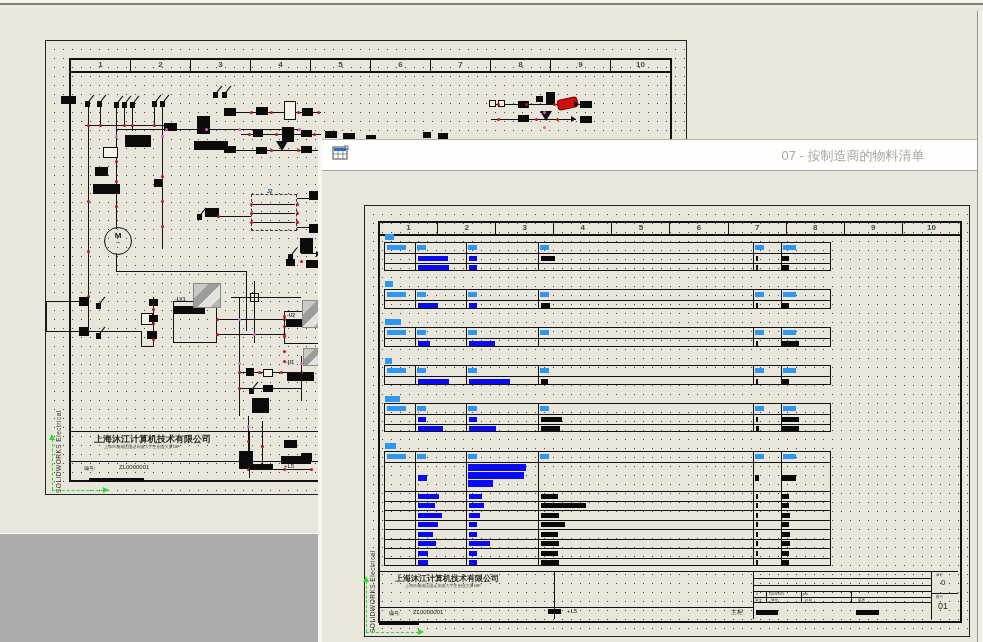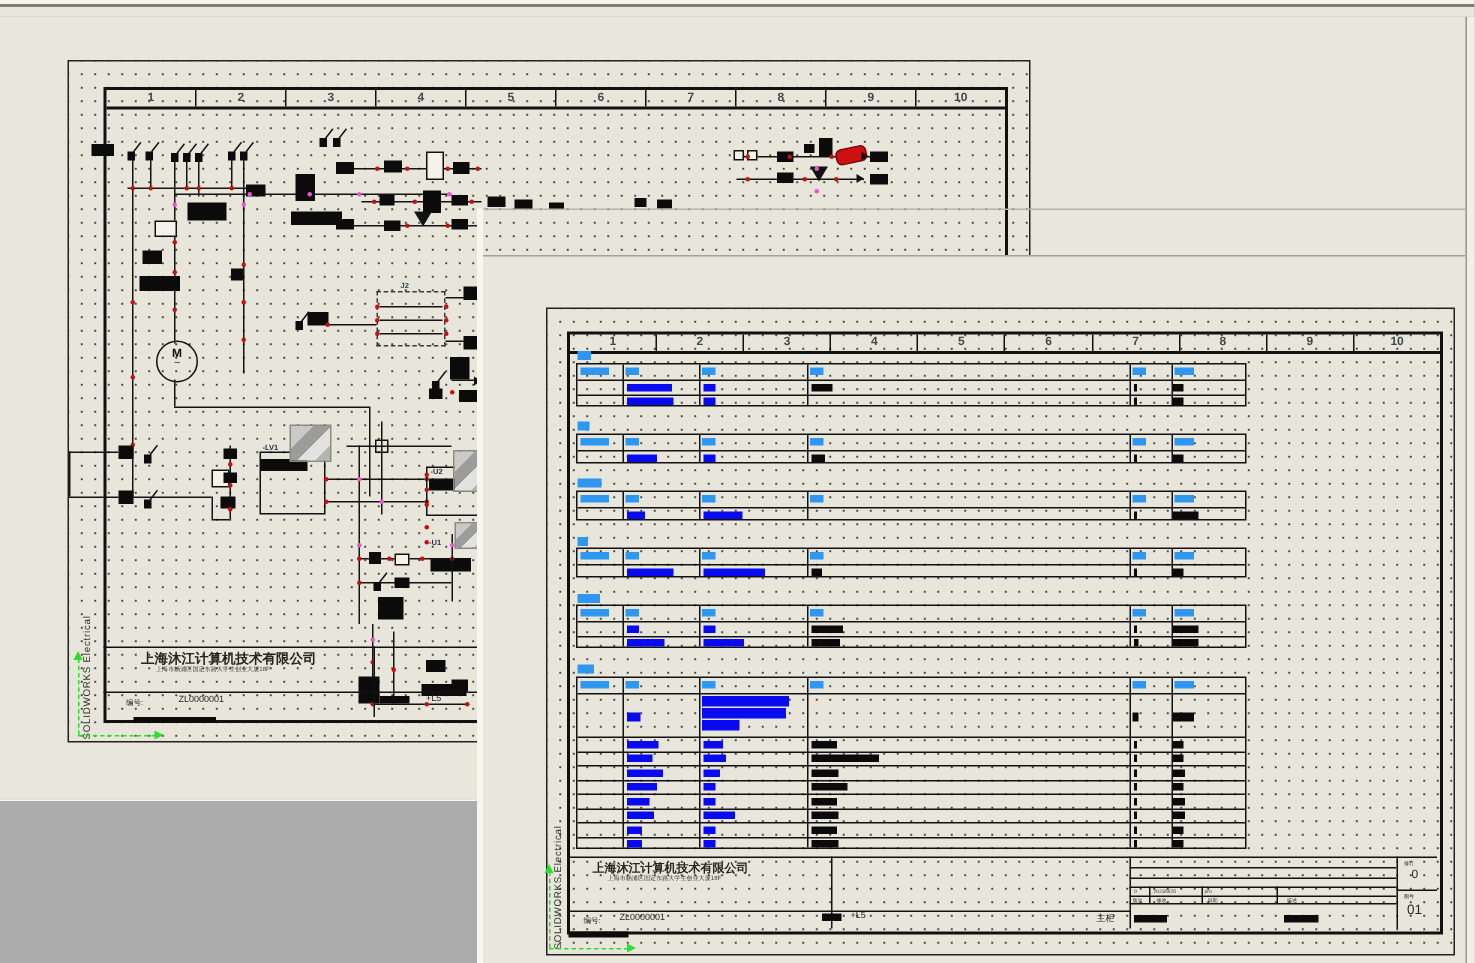--- a/index.html
+++ b/index.html
@@ -316,20 +316,31 @@
     <div class="abs sidebrand" style="left:9px;top:452px;">SOLIDWORKS Electrical</div>
     <div class="abs green-v" style="left:6px;top:398px;height:51px;"></div>
     <div class="abs green-h" style="left:6px;top:449px;width:52px;"></div>
     <div class="abs tri-up" style="left:3px;top:393px;"></div>
     <div class="abs tri-right-g" style="left:57px;top:446px;"></div>
   </div>
 </div>
 
 <div class="abs" id="front-edge"></div>
 <div class="abs" id="win-front">
+  <div class="abs" id="front-titlebar">
+    <svg class="abs" style="left:10px;top:5px;" width="17" height="17">
+      <rect x="1" y="2" width="14" height="12" fill="#FFFFFF" stroke="#444" stroke-width="1"></rect>
+      <rect x="2" y="3" width="12" height="3" fill="#2B6CC4"></rect>
+      <line x1="1" y1="9" x2="15" y2="9" stroke="#888" stroke-width="1"></line>
+      <line x1="6" y1="6" x2="6" y2="14" stroke="#888" stroke-width="1"></line>
+      <line x1="11" y1="6" x2="11" y2="14" stroke="#888" stroke-width="1"></line>
+      <polygon points="12,1 16,1 16,5" fill="#E9E7DB" stroke="#777" stroke-width="1"></polygon>
+    </svg>
+    <div class="abs" id="front-title">07 - 按制造商的物料清单</div>
+  </div>
   <div class="abs" id="front-client">
     <div class="abs sheet" id="sheet-front">
       <div class="abs inner-frame" style="left:13px;top:15px;width:580px;height:398px;">
         <div class="ruler" id="ruler-front" style="height:11px;">
             <div class="ruler-cell">1</div>
             <div class="ruler-cell">2</div>
             <div class="ruler-cell">3</div>
             <div class="ruler-cell">4</div>
             <div class="ruler-cell">5</div>
             <div class="ruler-cell">6</div>

